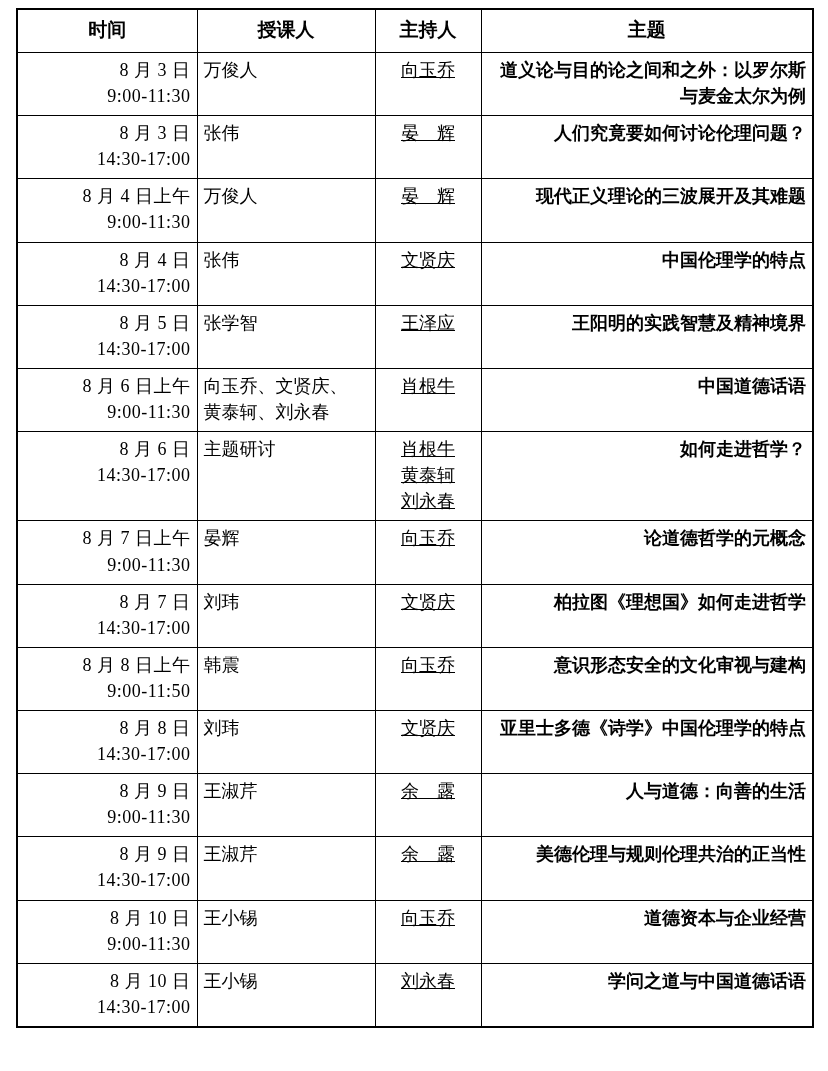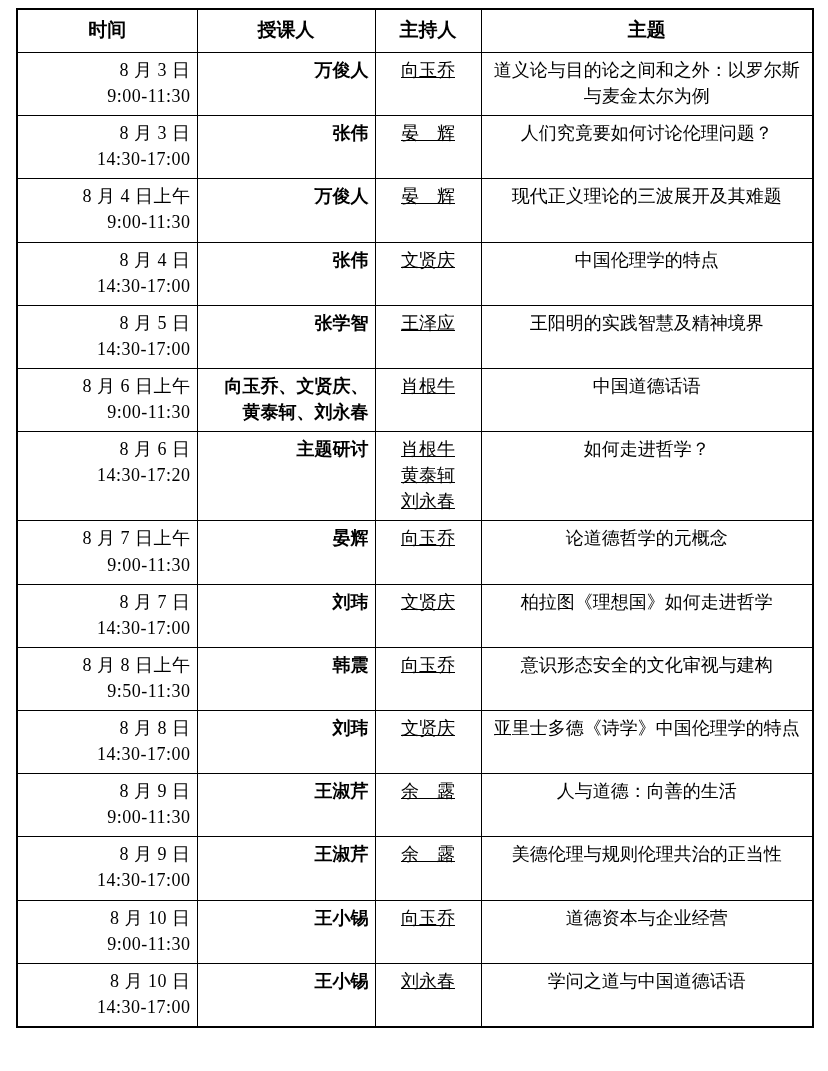--- a/index.html
+++ b/index.html
@@ -45,35 +45,35 @@
     padding: 6px 6px 8px 6px;
     height: 28px;
   }
   td.time {
     text-align: right;
     font-size: 17px;
     letter-spacing: 0.5px;
     white-space: pre-line;
   }
   td.lecturer {
-    text-align: right;
-    font-weight: bold;
+    text-align: left;
+    font-weight: normal;
     font-size: 19px;
     white-space: pre-line;
     margin-left: 8px;
   }
   td.host {
     text-align: center;
     font-size: 18px;
     white-space: pre-line;
     text-decoration: underline;
   }
   td.topic {
-    text-align: center;
-    font-weight: normal;
+    text-align: right;
+    font-weight: bold;
     font-size: 19px;
   }
 </style>
 </head>
 <body>
 
 <div class="page">
   <table class="schedule">
     <colgroup>
       <col class="c-time">
@@ -128,21 +128,21 @@
         <tr>
           <td class="time">8 月 6 日上午
 9:00-11:30</td>
           <td class="lecturer">向玉乔、文贤庆、
 黄泰轲、刘永春</td>
           <td class="host">肖根牛</td>
           <td class="topic">中国道德话语</td>
         </tr>
         <tr>
           <td class="time">8 月 6 日
-14:30-17:20</td>
+14:30-17:00</td>
           <td class="lecturer">主题研讨</td>
           <td class="host">肖根牛
 黄泰轲
 刘永春</td>
           <td class="topic">如何走进哲学？</td>
         </tr>
         <tr>
           <td class="time">8 月 7 日上午
 9:00-11:30</td>
           <td class="lecturer">晏辉</td>
@@ -151,21 +151,21 @@
         </tr>
         <tr>
           <td class="time">8 月 7 日
 14:30-17:00</td>
           <td class="lecturer">刘玮</td>
           <td class="host">文贤庆</td>
           <td class="topic">柏拉图《理想国》如何走进哲学</td>
         </tr>
         <tr>
           <td class="time">8 月 8 日上午
-9:50-11:30</td>
+9:00-11:50</td>
           <td class="lecturer">韩震</td>
           <td class="host">向玉乔</td>
           <td class="topic">意识形态安全的文化审视与建构</td>
         </tr>
         <tr>
           <td class="time">8 月 8 日
 14:30-17:00</td>
           <td class="lecturer">刘玮</td>
           <td class="host">文贤庆</td>
           <td class="topic">亚里士多德《诗学》中国伦理学的特点</td>

